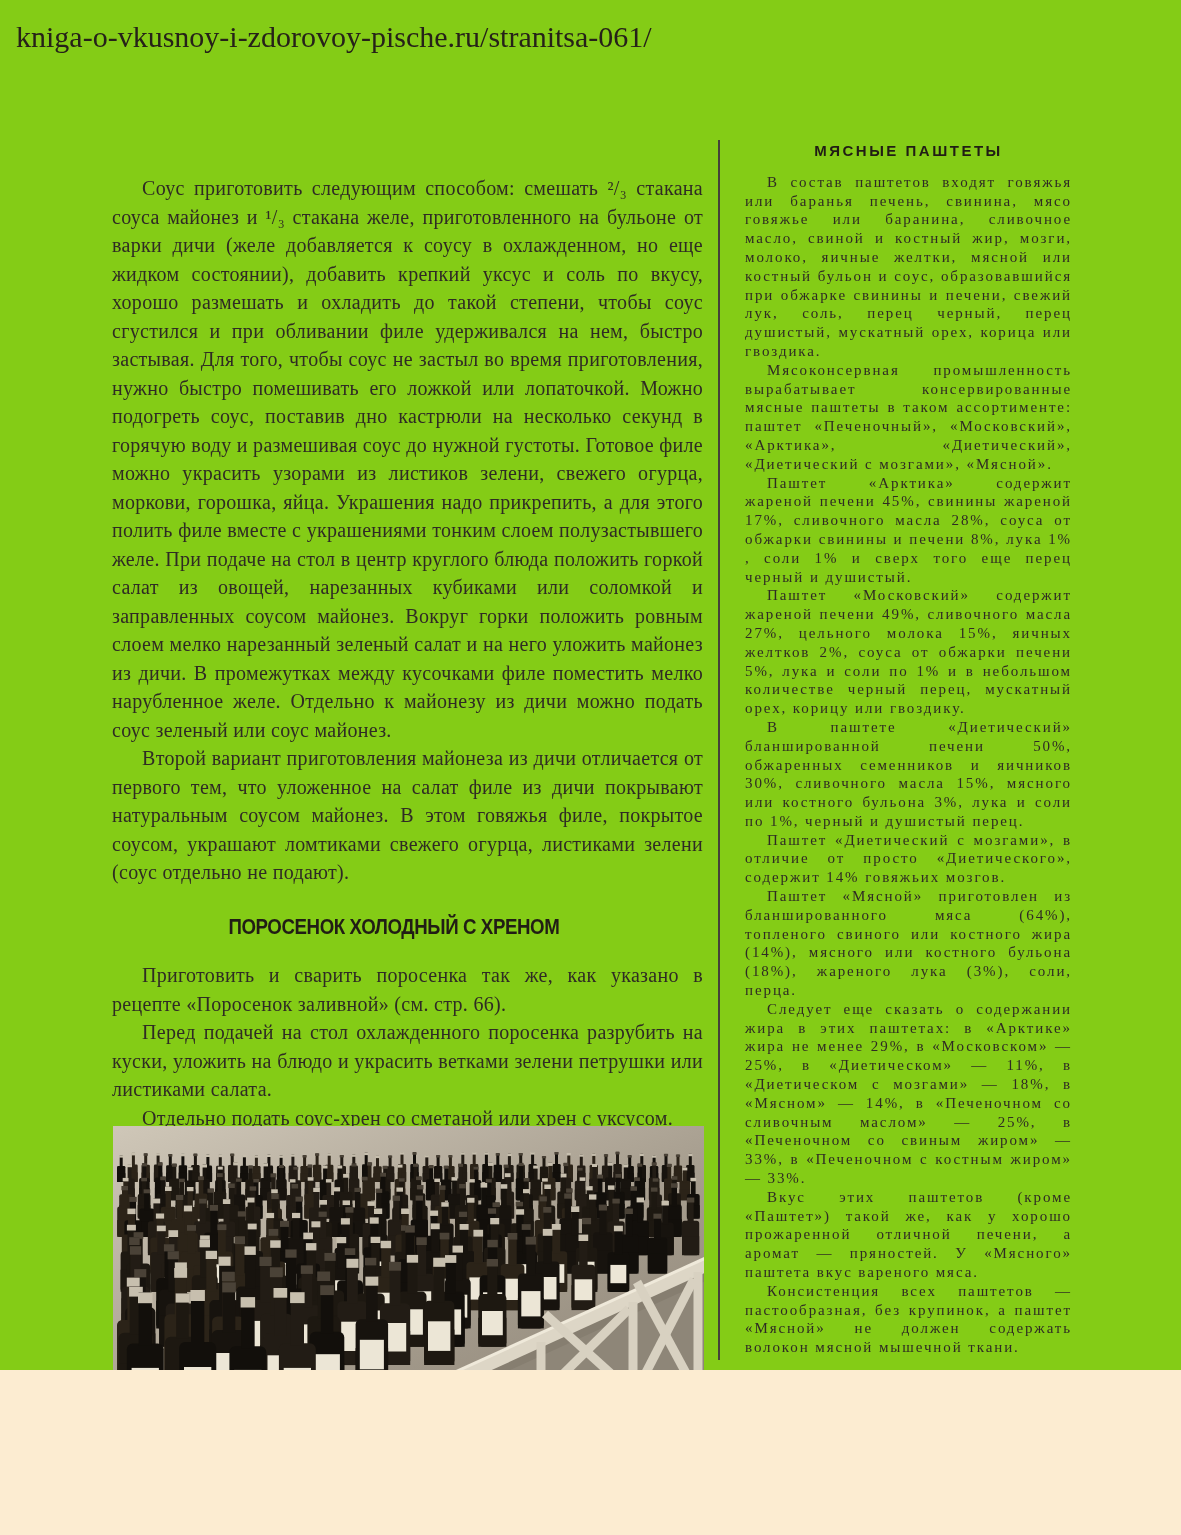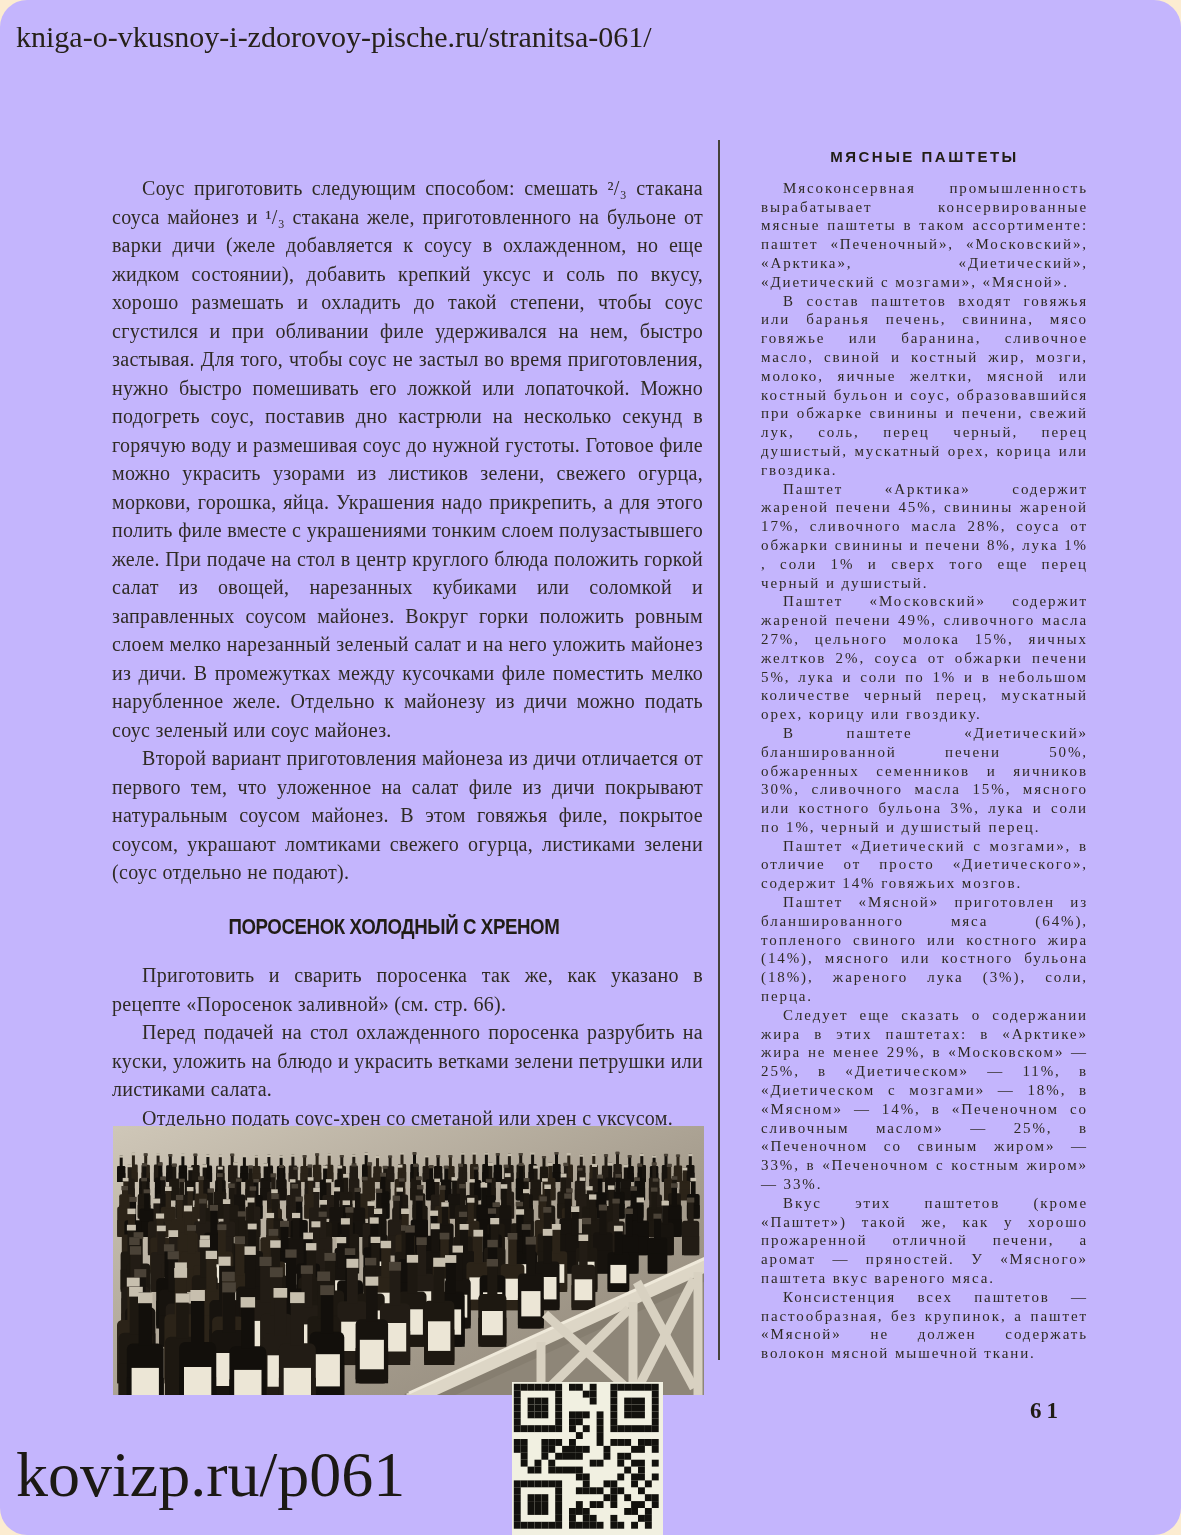--- a/index.html
+++ b/index.html
@@ -1,27 +1,27 @@
 <!DOCTYPE html>
 <html lang="ru"><head>
 <meta charset="utf-8">
 <style>
   html,body{margin:0;padding:0;background:#fcecd1;}
-  .page{position:relative;width:1181px;height:1535px;background:#c4b5fd;overflow:hidden;
-        color:#2f2b24;font-family:"Liberation Serif",serif;border-radius:27px;}
+  .page{position:relative;width:1181px;height:1370px;background:#84cc16;overflow:hidden;
+        color:#2f2b24;font-family:"Liberation Serif",serif;}
   .url-header{position:absolute;left:16px;top:20px;font-size:30px;color:#262119;white-space:nowrap;}
   .col-left{position:absolute;left:112px;top:146px;width:591px;font-size:20px;line-height:28.5px;
             text-align:justify;letter-spacing:0.3px;hyphens:auto;margin-top:28px;}
   .col-left p{margin:0;text-indent:30px;}
   .h-left{font-family:"Liberation Sans",sans-serif;font-weight:bold;font-size:22px;color:#211d15;
           text-align:center;margin:26px 0 20px;text-indent:0;letter-spacing:-0.5px;
           transform:scaleX(0.85) translateX(-16px);}
   .divider{position:absolute;left:718px;top:140px;width:2px;height:1220px;background:#45413a;}
-  .col-right{position:absolute;left:745px;top:146px;width:327px;font-size:15px;line-height:18.8px;
-             text-align:justify;letter-spacing:1.9px;hyphens:auto;margin-left:16px;}
+  .col-right{position:absolute;left:745px;top:140px;width:327px;font-size:15px;line-height:18.8px;
+             text-align:justify;letter-spacing:1.9px;hyphens:auto;}
   .col-right p{margin:0;text-indent:22px;}
   .h-right{font-family:"Liberation Sans",sans-serif;font-weight:bold;font-size:15px;color:#211d15;
            text-align:center;margin:2px 0 12px;letter-spacing:2.5px;text-indent:0;}
   .photo{position:absolute;left:113px;top:1126px;width:591px;height:269px;display:block;
          background:#a59c8d;}
   .page-number{position:absolute;left:1030px;top:1398px;font-weight:bold;font-size:23px;
                letter-spacing:5px;color:#211d15;}
   .footer-url{position:absolute;left:16px;top:1438px;font-size:64px;color:#1c1914;white-space:nowrap;}
   .qr{position:absolute;left:512px;top:1382px;width:151px;height:153px;display:block;}
 </style>
@@ -38,22 +38,22 @@
     <h2 class="h-left">ПОРОСЕНОК ХОЛОДНЫЙ С ХРЕНОМ</h2>
     <p>Приготовить и сварить поросенка так же, как указано в рецепте «Поросенок заливной» (см. стр. 66).</p>
     <p>Перед подачей на стол охлажденного поросенка разрубить на куски, уложить на блюдо и украсить ветками зелени петрушки или листиками салата.</p>
     <p>Отдельно подать соус-хрен со сметаной или хрен с уксусом.</p>
   </div>
 
   <div class="divider"></div>
 
   <div class="col-right">
     <h2 class="h-right">МЯСНЫЕ ПАШТЕТЫ</h2>
+    <p>В состав паштетов входят говяжья или баранья печень, свинина, мясо говяжье или баранина, сливочное масло, свиной и костный жир, мозги, молоко, яичные желтки, мясной или костный бульон и соус, образовавшийся при обжарке свинины и печени, свежий лук, соль, перец черный, перец душистый, мускатный орех, корица или гвоздика.</p>
     <p>Мясоконсервная промышленность вырабатывает консервированные мясные паштеты в таком ассортименте: паштет «Печеночный», «Московский», «Арктика», «Диетический», «Диетический с мозгами», «Мясной».</p>
-    <p>В состав паштетов входят говяжья или баранья печень, свинина, мясо говяжье или баранина, сливочное масло, свиной и костный жир, мозги, молоко, яичные желтки, мясной или костный бульон и соус, образовавшийся при обжарке свинины и печени, свежий лук, соль, перец черный, перец душистый, мускатный орех, корица или гвоздика.</p>
     <p>Паштет «Арктика» содержит жареной печени 45%, свинины жареной 17%, сливочного масла 28%, соуса от обжарки свинины и печени 8%, лука 1% , соли 1% и сверх того еще перец черный и душистый.</p>
     <p>Паштет «Московский» содержит жареной печени 49%, сливочного масла 27%, цельного молока 15%, яичных желтков 2%, соуса от обжарки печени 5%, лука и соли по 1% и в небольшом количестве черный перец, мускатный орех, корицу или гвоздику.</p>
     <p>В паштете «Диетический» бланшированной печени 50%, обжаренных семенников и яичников 30%, сливочного масла 15%, мясного или костного бульона 3%, лука и соли по 1%, черный и душистый перец.</p>
     <p>Паштет «Диетический с мозгами», в отличие от просто «Диетического», содержит 14% говяжьих мозгов.</p>
     <p>Паштет «Мясной» приготовлен из бланшированного мяса (64%), топленого свиного или костного жира (14%), мясного или костного бульона (18%), жареного лука (3%), соли, перца.</p>
     <p>Следует еще сказать о содержании жира в этих паштетах: в «Арктике» жира не менее 29%, в «Московском» — 25%, в «Диетическом» — 11%, в «Диетическом с мозгами» — 18%, в «Мясном» — 14%, в «Печеночном со сливочным маслом» — 25%, в «Печеночном со свиным жиром» — 33%, в «Печеночном с костным жиром» — 33%.</p>
     <p>Вкус этих паштетов (кроме «Паштет») такой же, как у хорошо прожаренной отличной печени, а аромат — пряностей. У «Мясного» паштета вкус вареного мяса.</p>
     <p>Консистенция всех паштетов — пастообразная, без крупинок, а паштет «Мясной» не должен содержать волокон мясной мышечной ткани.</p>
   </div>
 

